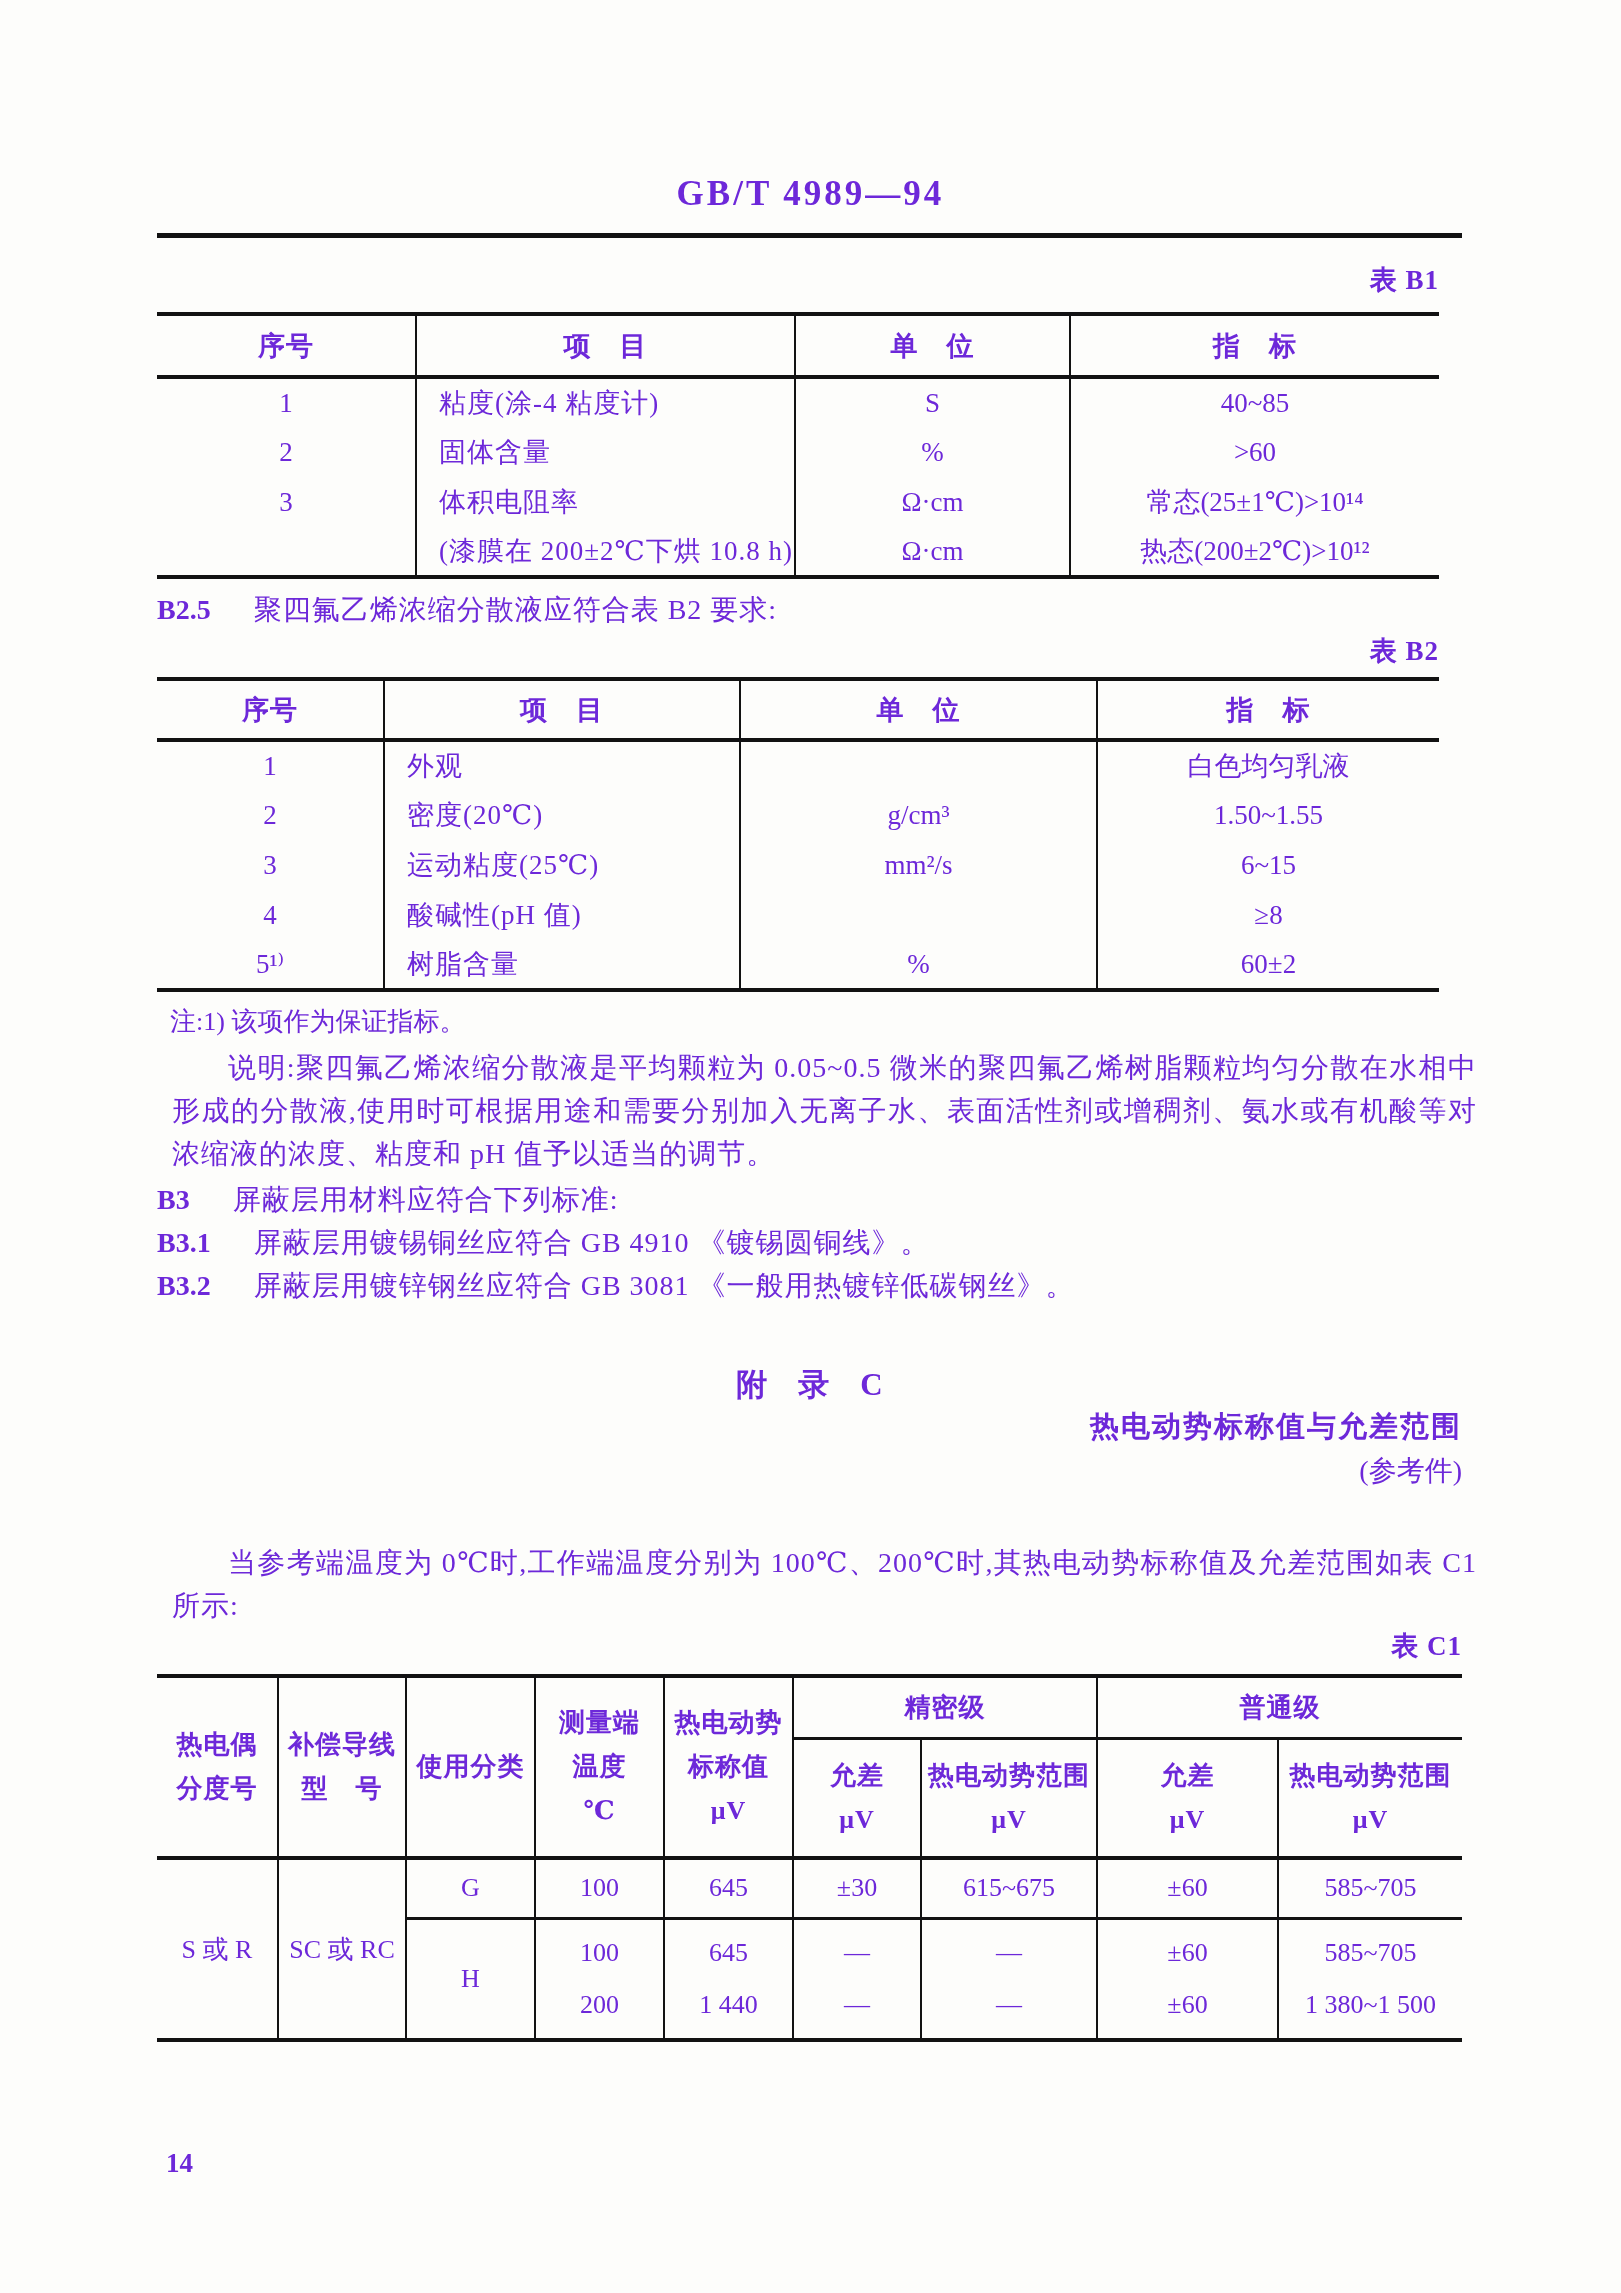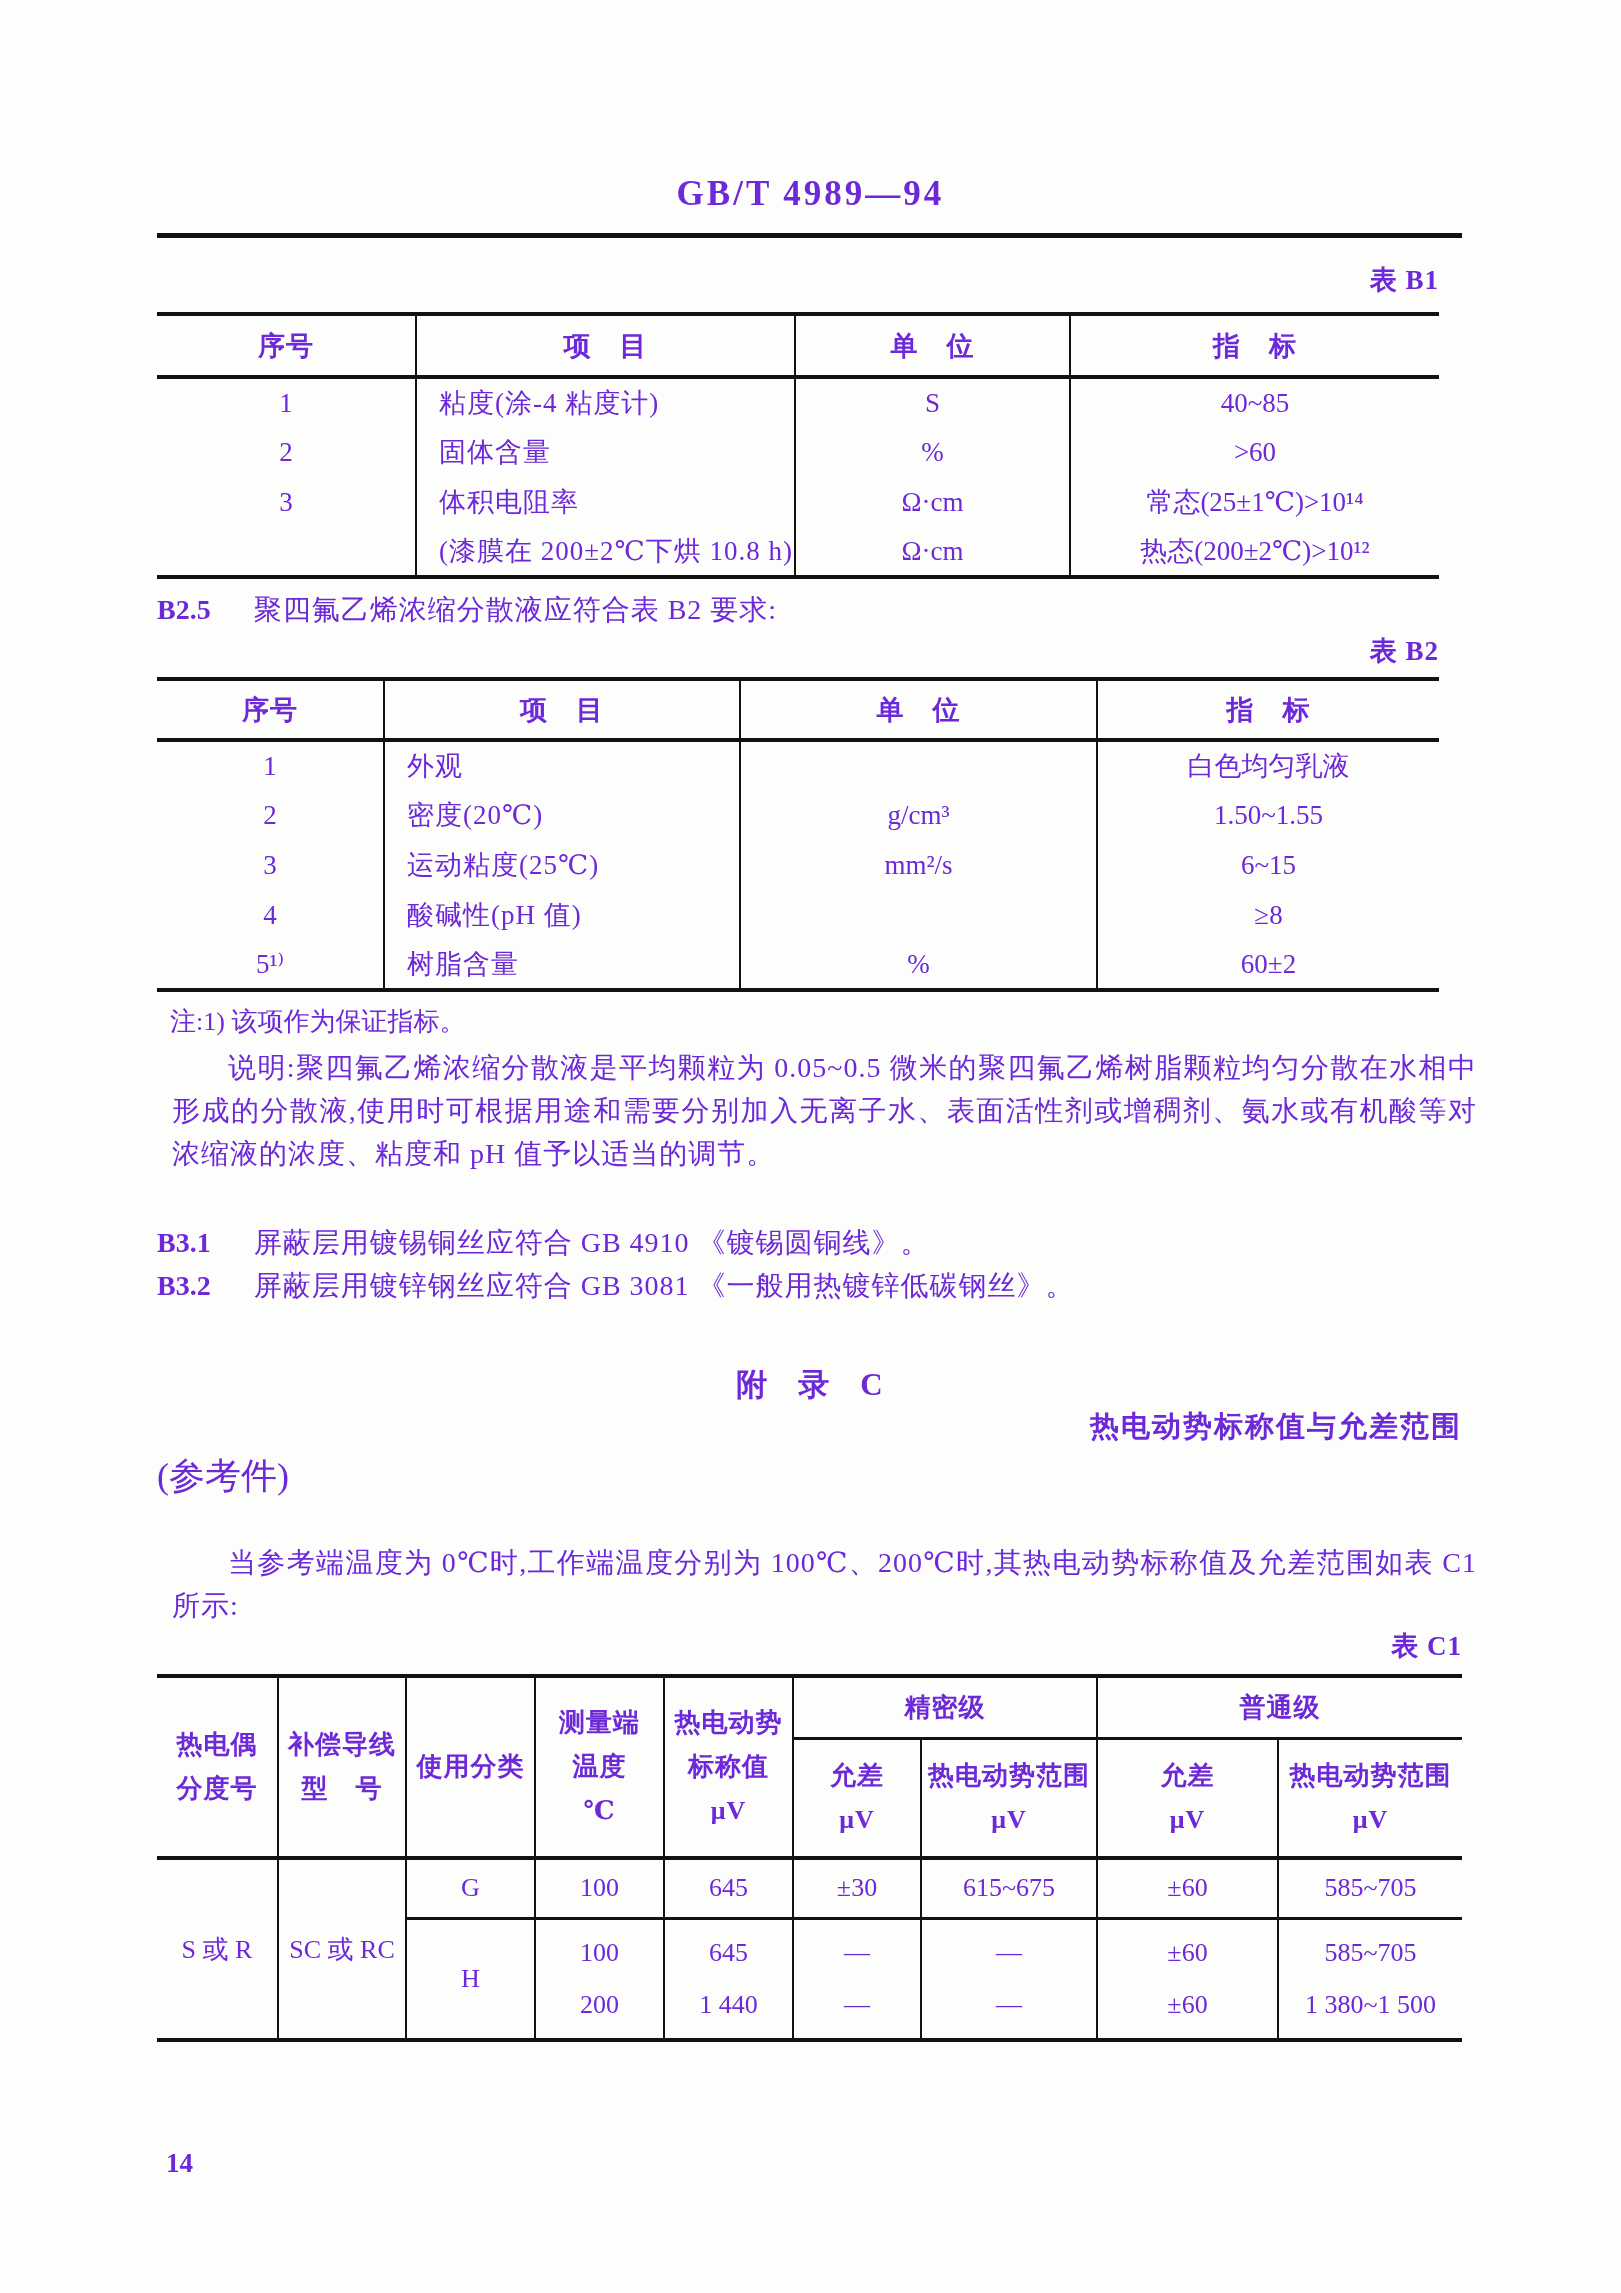--- a/index.html
+++ b/index.html
@@ -44,21 +44,21 @@
   .para{left:157px;width:1305px;font-size:28px;line-height:43px;
     text-indent:2em;text-align:justify;letter-spacing:1px;margin-left:15px;}
   .desc-para{top:1046px;}
   .b3-line{top:1181px;}
   .b31-line{top:1224px;}
   .b32-line{top:1267px;}
   .appc-title{top:1364px;left:157px;width:1305px;text-align:center;
     font-size:31px;font-weight:bold;}
   .appc-subtitle{top:1407px;left:157px;width:1305px;text-align:right;
     font-size:29px;font-weight:bold;letter-spacing:2px;}
-  .appc-ref{top:1452px;left:157px;width:1305px;text-align:left;font-size:36px;}
+  .appc-ref{top:1452px;left:157px;width:1305px;text-align:right;font-size:28px;}
   .c-para{top:1541px;}
 
   .tb-c1{top:1674px;left:157px;width:1305px;font-size:26px;}
   .tb-c1 tr.head1{height:62px;}
   .tb-c1 tr.head2{height:120px;}
   .tb-c1 tr.g-row{height:60px;}
   .tb-c1 tr.h-row{height:122px;}
   .tb-c1 th{font-weight:600;}
   .tb-c1 th span{display:block;line-height:44px;}
   .tb-c1 th.group{border-bottom:3px solid #121212;}
@@ -168,20 +168,23 @@
         <td class="item">树脂含量</td>
         <td>%</td>
         <td>60±2</td>
       </tr>
     </tbody>
   </table>
 
   <div class="abs note-line">注:1) 该项作为保证指标。</div>
   <div class="abs para desc-para">说明:聚四氟乙烯浓缩分散液是平均颗粒为 0.05~0.5 微米的聚四氟乙烯树脂颗粒均匀分散在水相中形成的分散液,使用时可根据用途和需要分别加入无离子水、表面活性剂或增稠剂、氨水或有机酸等对浓缩液的浓度、粘度和 pH 值予以适当的调节。</div>
 
+  <div class="abs textline b3-line">
+    <span class="lbl">B3</span><span>屏蔽层用材料应符合下列标准:</span>
+  </div>
   <div class="abs textline b31-line">
     <span class="lbl">B3.1</span><span>屏蔽层用镀锡铜丝应符合 GB 4910 《镀锡圆铜线》。</span>
   </div>
   <div class="abs textline b32-line">
     <span class="lbl">B3.2</span><span>屏蔽层用镀锌钢丝应符合 GB 3081 《一般用热镀锌低碳钢丝》。</span>
   </div>
 
   <div class="abs appc-title">附　录　C</div>
   <div class="abs appc-subtitle">热电动势标称值与允差范围</div>
   <div class="abs appc-ref">(参考件)</div>

